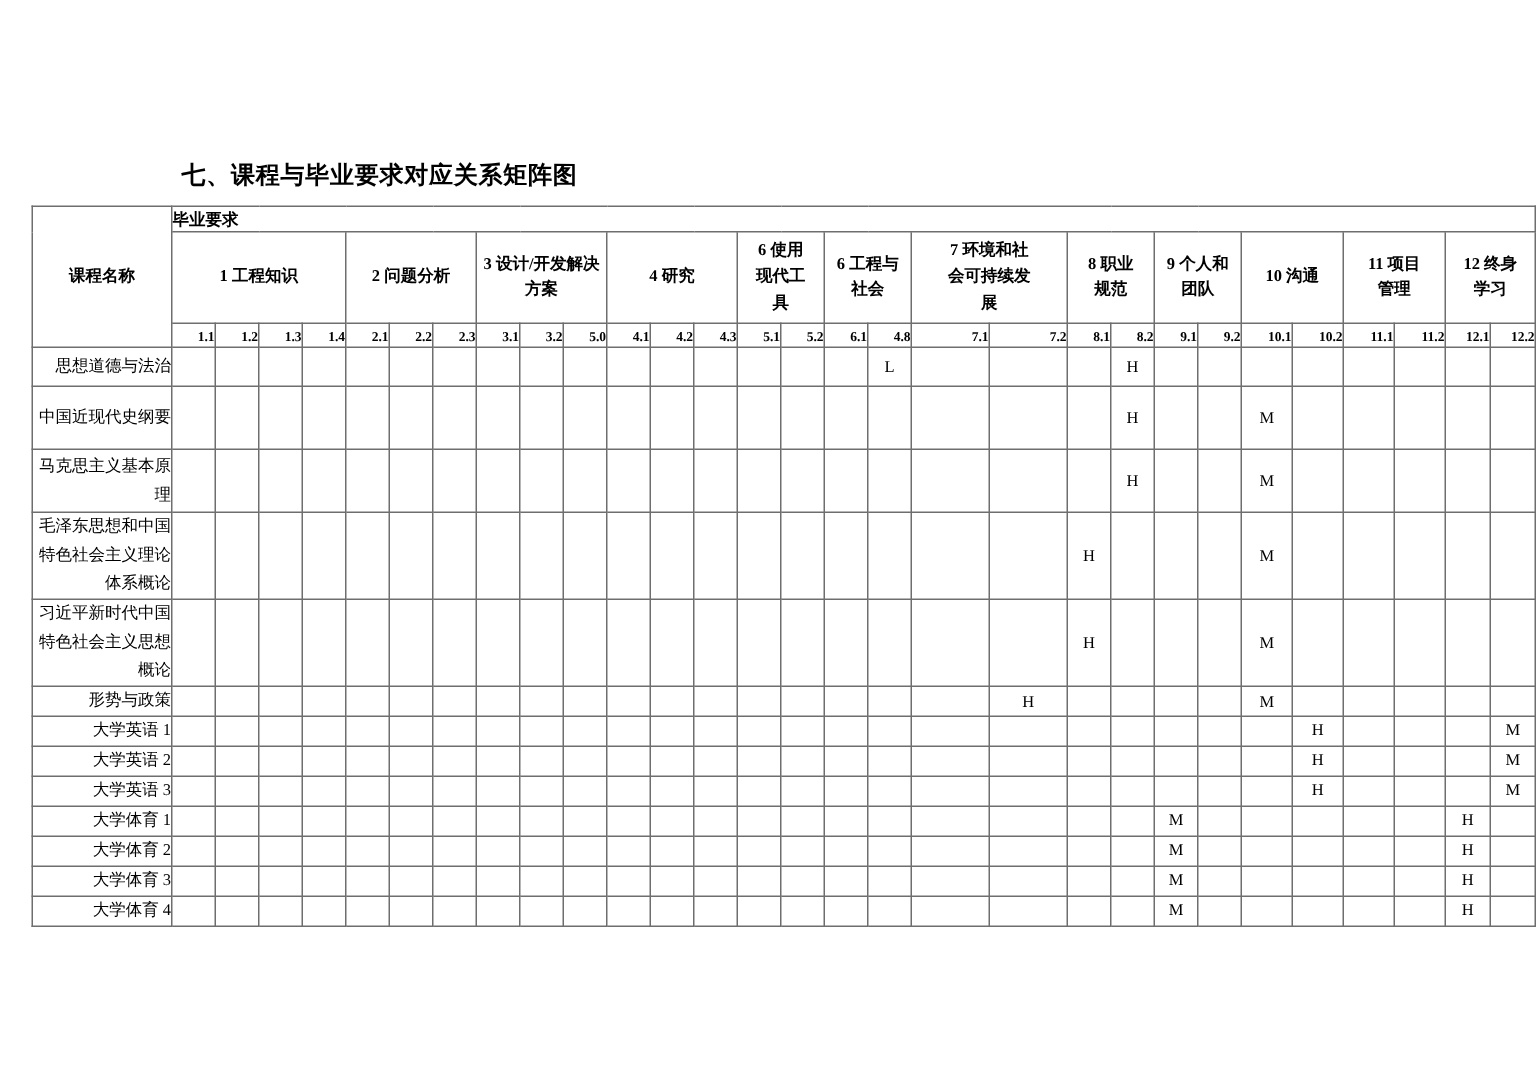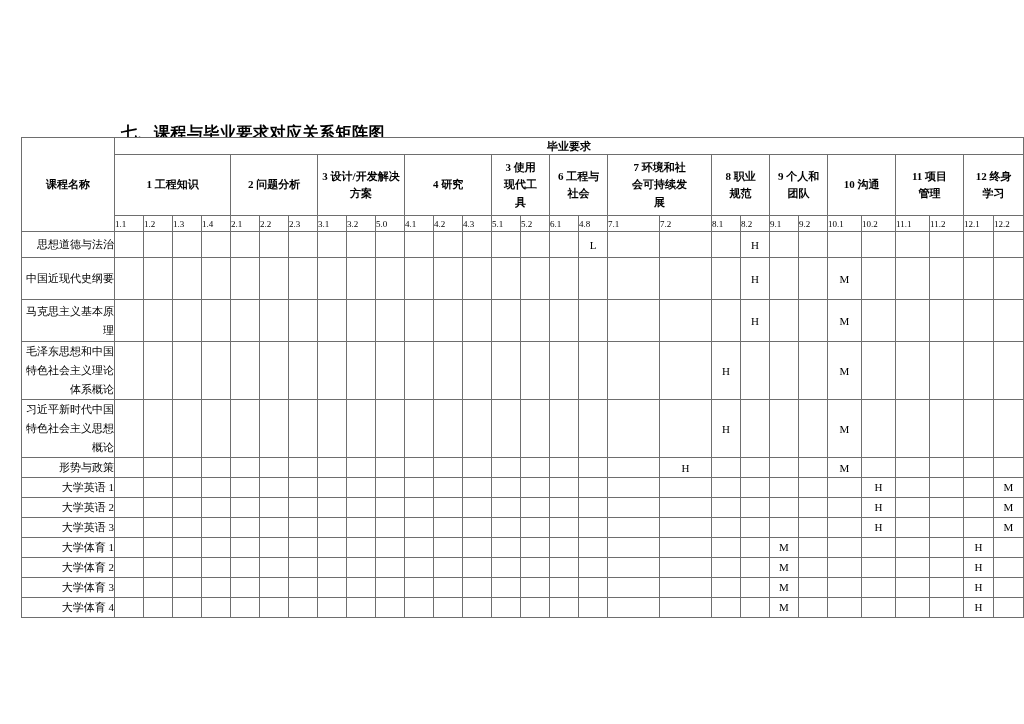--- a/index.html
+++ b/index.html
@@ -12,51 +12,49 @@
     color: #000000;
   }
   .page-title {
     position: absolute;
     left: 121px; top: 107px;
     font-size: 16px;
     font-weight: bold;
     letter-spacing: 0.5px;
     font-family: "Liberation Sans", "DejaVu Sans", sans-serif;
     white-space: nowrap;
-    margin-top: 16px;
   }
   table.matrix {
     position: absolute;
     left: 21px; top: 137px;
     border-collapse: collapse;
     table-layout: fixed;
   }
   .matrix td {
     border: 1px solid #6e6e6e;
     padding: 0;
     overflow: hidden;
     vertical-align: middle;
     background: #ffffff;
   }
   .th-top {
     font-size: 11px;
     font-weight: bold;
-    text-align: center;
   }
   .th-group {
     font-size: 11px;
     font-weight: bold;
     text-align: center;
     white-space: pre-line;
     line-height: 1.55;
   }
   .th-sub {
     font-size: 9px;
-    font-weight: normal;
-    text-align: left;
+    font-weight: bold;
+    text-align: right;
     margin-left: 48px;
   }
   .td-course {
     font-size: 11px;
     text-align: right;
     padding: 1px 2px 1px 4px;
     line-height: 1.72;
   }
   .td-mark {
     font-size: 11px;
@@ -105,21 +103,21 @@
       <tr style="height: 17px;">
         <td rowspan="3" class="th-group">课程名称</td>
         <td colspan="29" class="th-top">毕业要求</td>
       </tr>
       <tr style="height: 61px;">
         <td colspan="4" class="th-group">1 工程知识</td>
         <td colspan="3" class="th-group">2 问题分析</td>
         <td colspan="3" class="th-group">3 设计/开发解决
 方案</td>
         <td colspan="3" class="th-group">4 研究</td>
-        <td colspan="2" class="th-group">3 使用
+        <td colspan="2" class="th-group">6 使用
 现代工
 具</td>
         <td colspan="2" class="th-group">6 工程与
 社会</td>
         <td colspan="2" class="th-group">7 环境和社
 会可持续发
 展</td>
         <td colspan="2" class="th-group">8 职业
 规范</td>
         <td colspan="2" class="th-group">9 个人和

